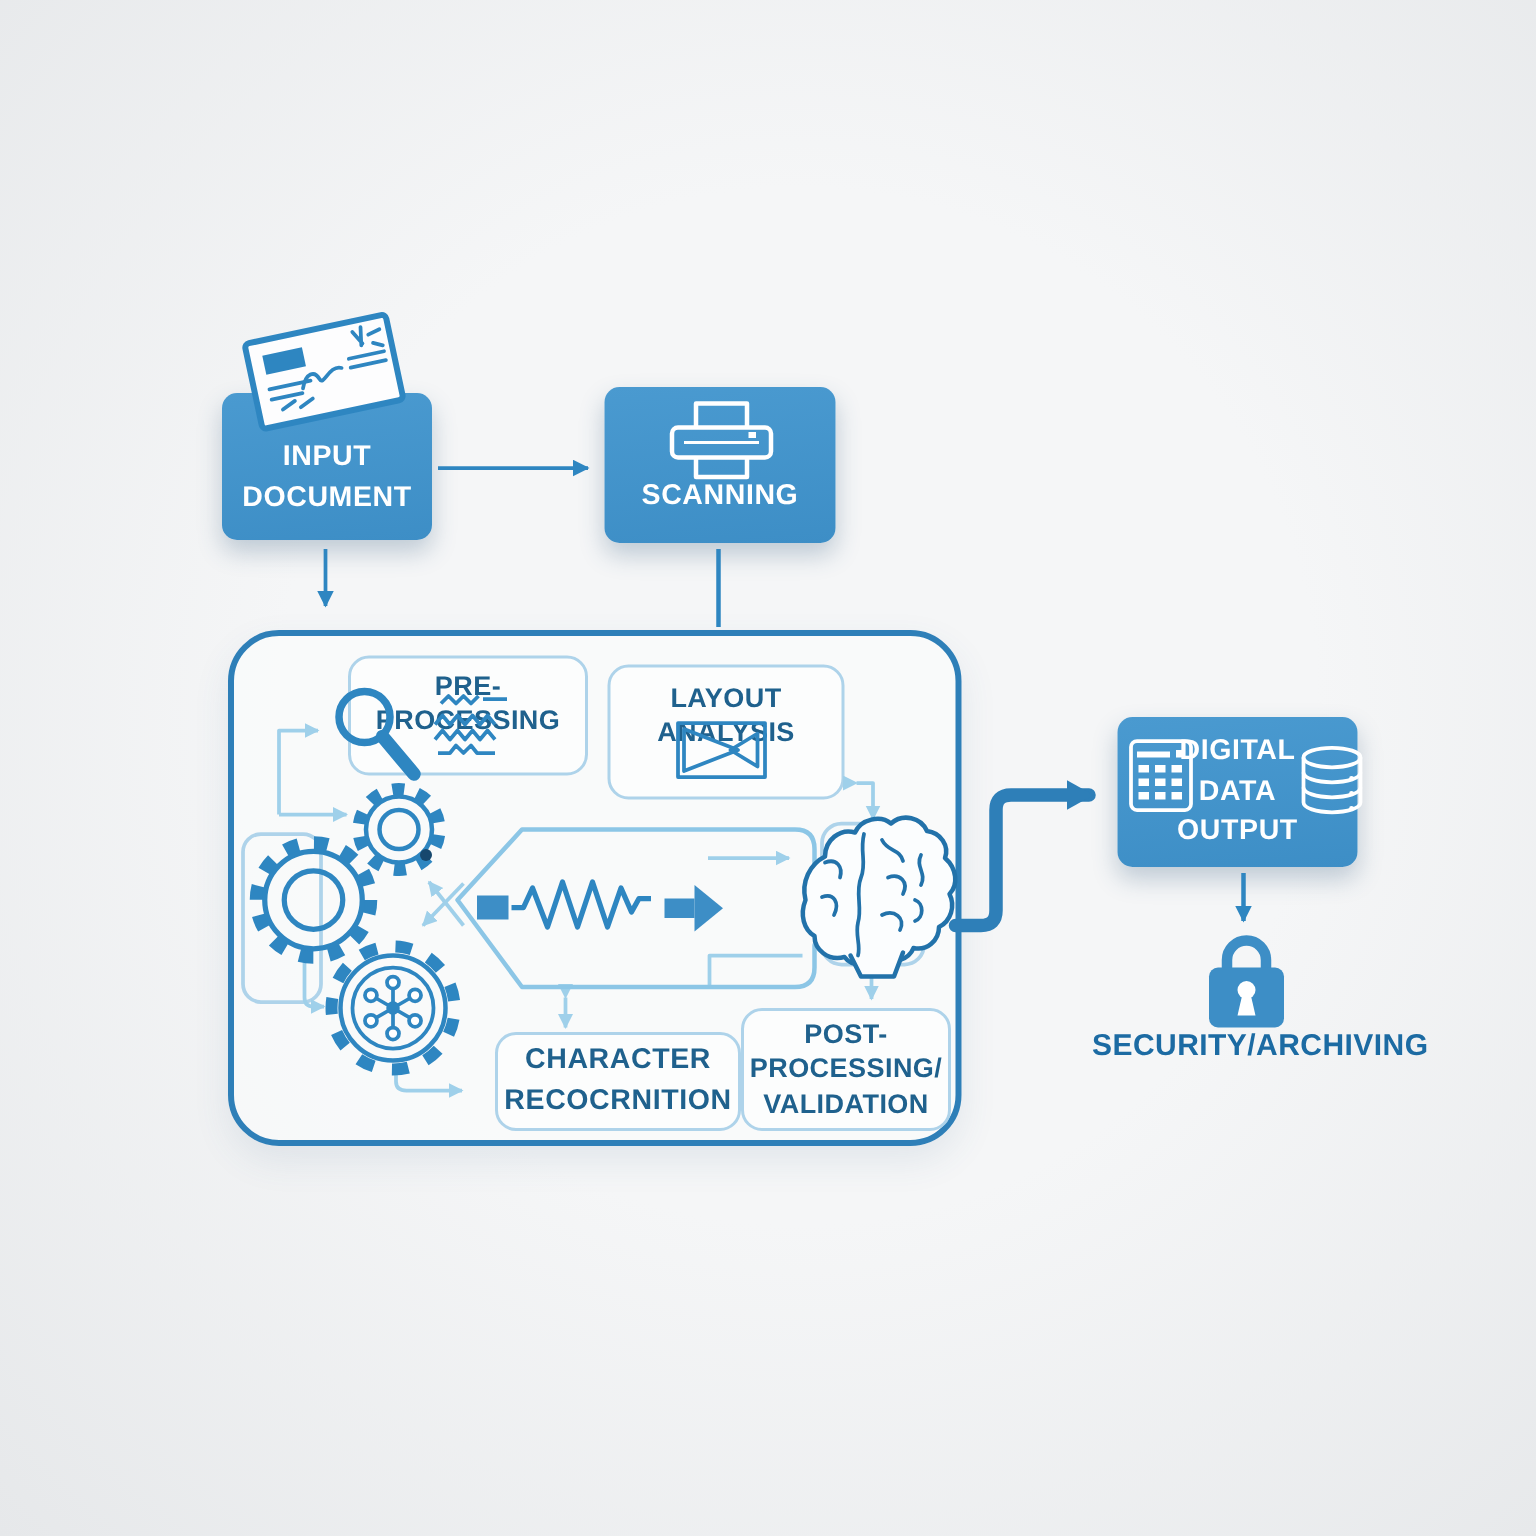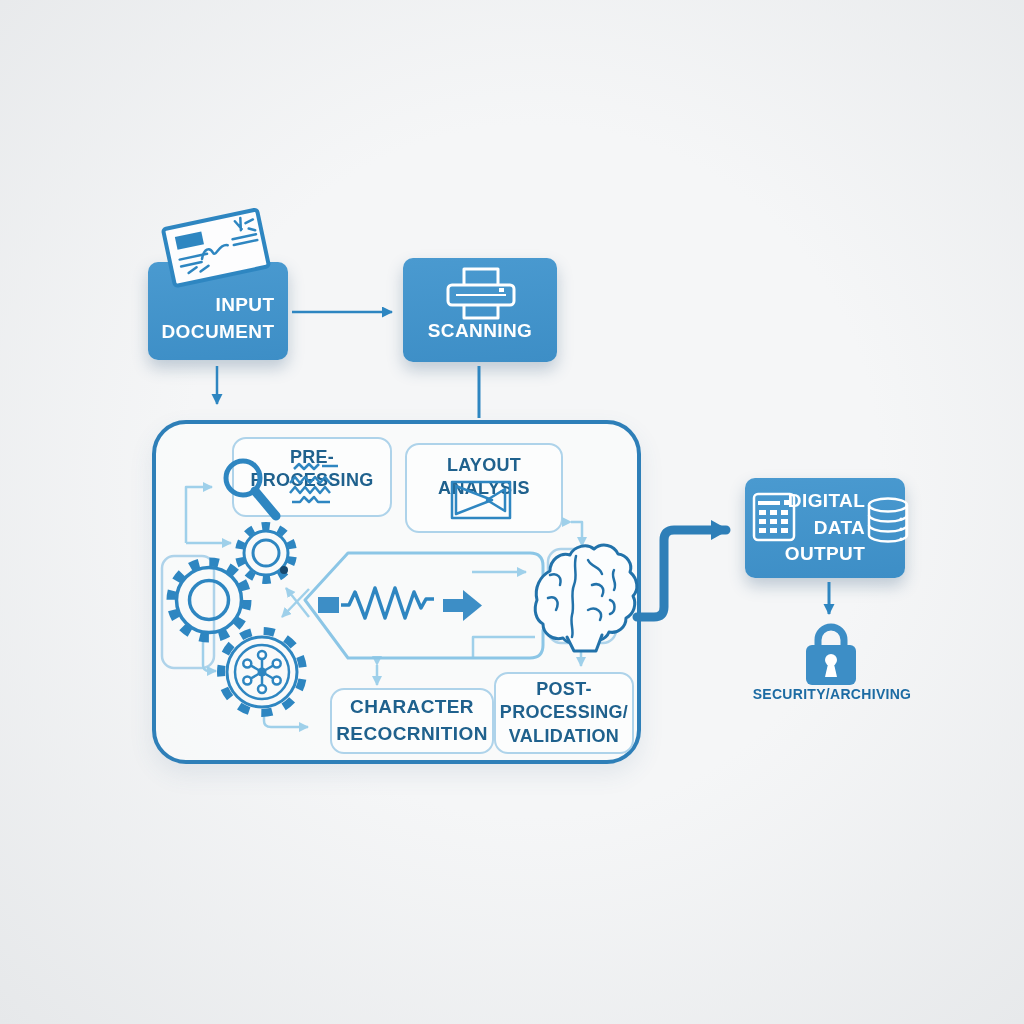--- a/index.html
+++ b/index.html
@@ -4,38 +4,38 @@
 <style>
   html,body{margin:0;padding:0;}
   .canvas{
     position:relative;width:1024px;height:1024px;overflow:hidden;
     background:radial-gradient(circle at 52% 46%, var(--background_top) 0%, var(--background_top) 45%, var(--background_edge) 100%);
     font-family:"Liberation Sans",sans-serif;
   }
   .abs{position:absolute;}
   .box-filled{
     background:linear-gradient(175deg,#4a9ad0,var(--box_blue));
-    border-radius:10px;color:var(--white);font-weight:bold;text-align:right;
+    border-radius:10px;color:var(--white);font-weight:bold;text-align:center;
     box-shadow:0 8px 16px rgba(50,90,125,.28);
     display:flex;align-items:center;justify-content:center;
   }
   .box-outline{
     border:2px solid var(--pale_blue);border-radius:14px;
     background:rgba(255,255,255,.5);color:var(--dark_text);font-weight:bold;text-align:center;
     display:flex;align-items:center;justify-content:center;
   }
   .container-box{
     border:4px solid var(--strong_blue);border-radius:34px;
     background:rgba(251,253,254,.55);
     box-shadow:0 10px 24px rgba(60,100,140,.10);
   }
   .pre-line{white-space:pre-line;}
   .lbl-19{font-size:19px;line-height:1.4;letter-spacing:.4px;}
   .lbl-18{font-size:18px;line-height:1.28;letter-spacing:.3px;}
-  .security-label{font-size:14px;font-weight:bold;color:var(--label_blue);text-align:center;letter-spacing:.3px;}
+  .security-label{font-size:20px;font-weight:bold;color:var(--label_blue);text-align:center;letter-spacing:.3px;}
   svg.overlay{position:absolute;left:0;top:0;pointer-events:none;}
   .s-acc{stroke:var(--accent_blue);}   .s-strong{stroke:var(--strong_blue);}
   .s-light{stroke:var(--light_blue);}  .s-pale{stroke:var(--pale_blue);}
   .s-mid{stroke:var(--mid_blue);}      .s-white{stroke:var(--white);}
   .s-brain{stroke:#2272aa;}
   .f-acc{fill:var(--accent_blue);}     .f-box{fill:var(--box_blue);}
   .f-light{fill:var(--light_blue);}    .f-strong{fill:var(--strong_blue);}
   .f-white{fill:var(--white);}         .nf{fill:none;}
 </style>
 </head>

